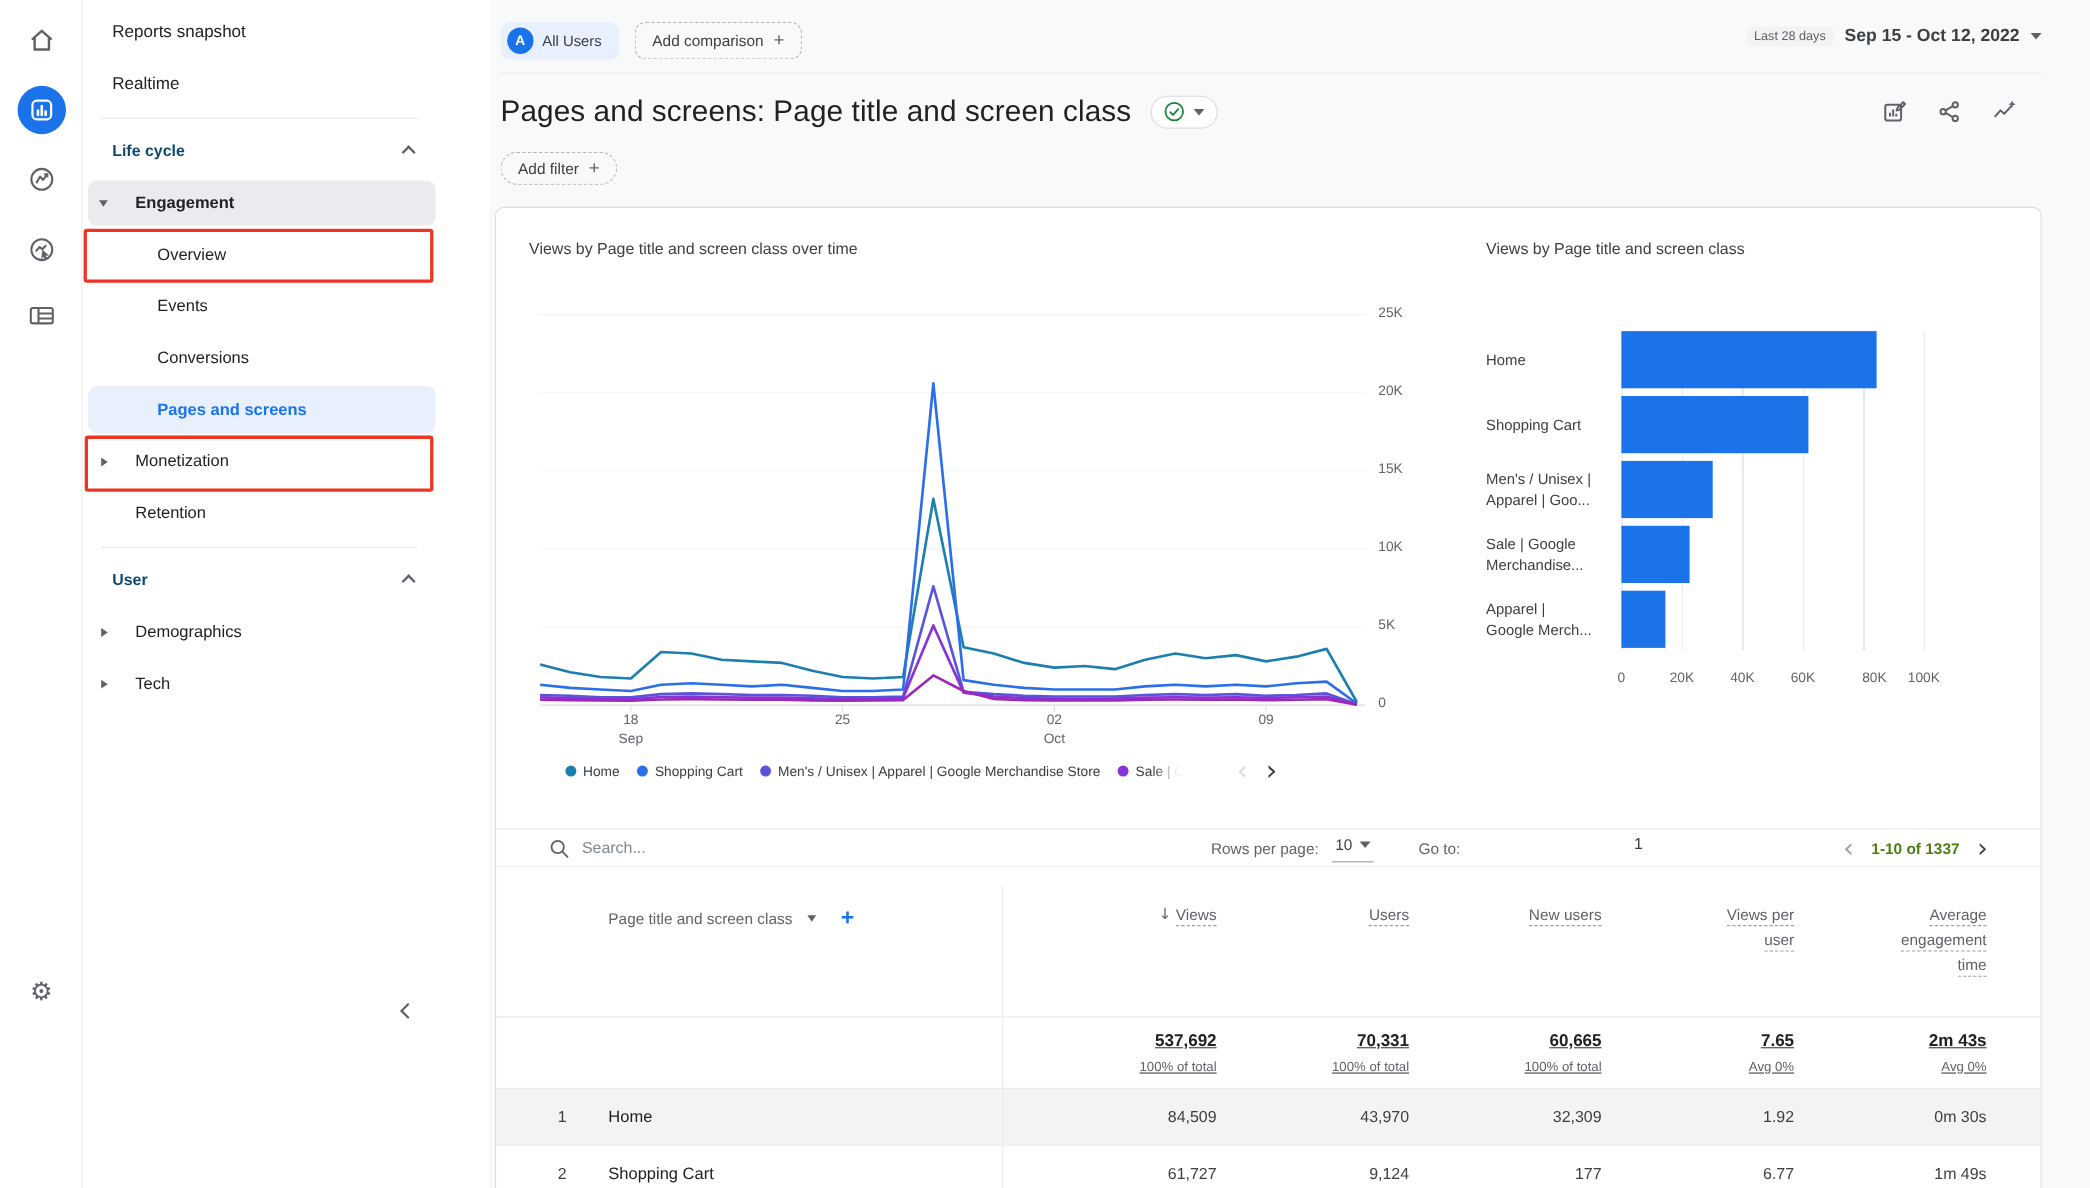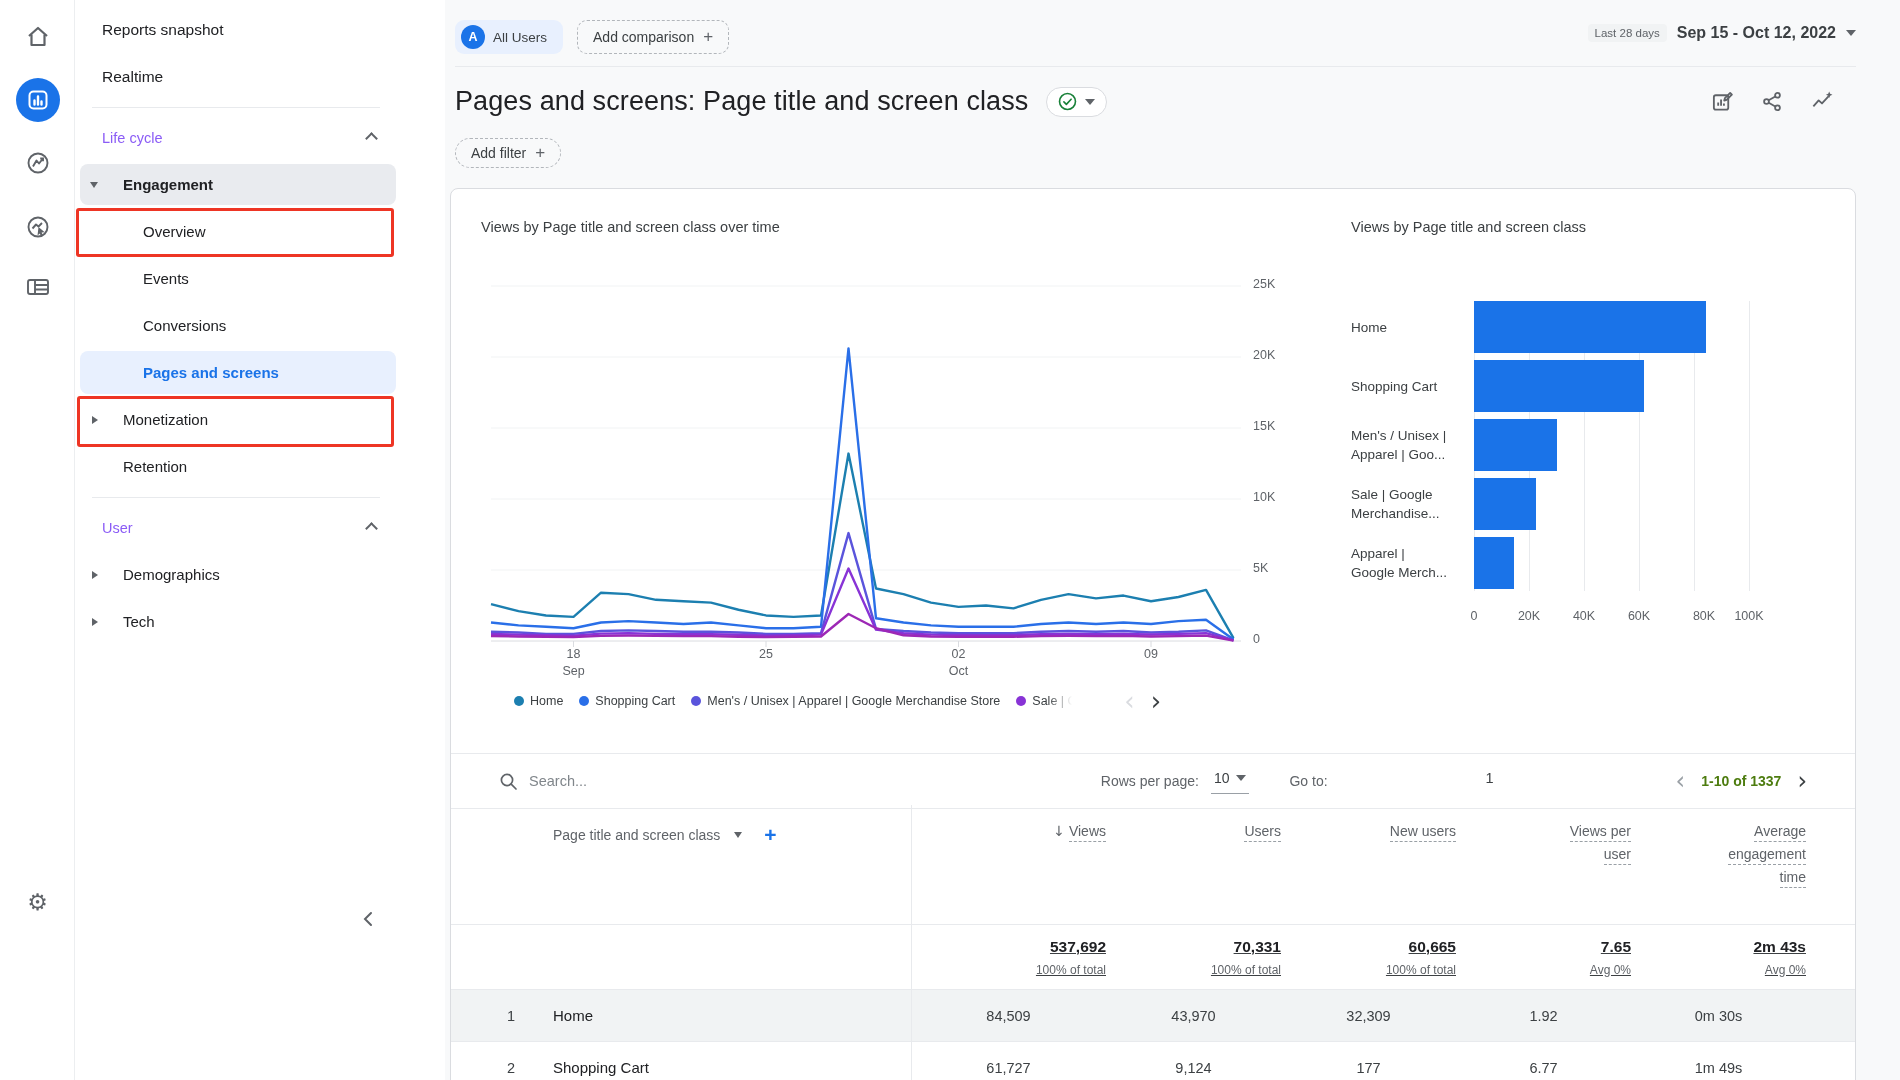--- a/index.html
+++ b/index.html
@@ -18,21 +18,21 @@
   .rail-gear { position:absolute; left:0; top:889px; width:75px; text-align:center;
     font-size:23px; color:#5f6368; font-family:"DejaVu Sans",sans-serif; cursor:pointer; }
 
   
   .sidebar { position:absolute; left:75px; top:0; width:370px; height:1080px; background:#fff; z-index:4; }
   #sb-list { padding-top:6px; }
   .sb-item { height:47px; display:flex; align-items:center; position:relative;
     font-size:15px; color:#202124; cursor:pointer; }
   .sb-item .sb-label{ position:relative; z-index:1; }
   .sb-top { padding-left:27px; font-size:15.5px; }
-  .sb-section { padding-left:27px; color:#8b5cf6; font-size:14.5px; }
+  .sb-section { padding-left:27px; color:#0c4a6e; font-size:14.5px;font-weight:bold; }
   .sb-parent { padding-left:48px; }
   .sb-leaf { padding-left:48px; }
   .sb-child { padding-left:68px; }
   .sb-divider { height:14px; position:relative; }
   .sb-divider::after { content:''; position:absolute; left:17px; right:65px; top:7px;
     border-top:1px solid #e8eaed; }
   .tri-r { position:absolute; left:17px; width:0; height:0; border-top:4.5px solid transparent;
     border-bottom:4.5px solid transparent; border-left:6px solid #5f6368; z-index:1; }
   .tri-d { position:absolute; left:15px; width:0; height:0; border-left:4.5px solid transparent;
     border-right:4.5px solid transparent; border-top:6px solid #5f6368; z-index:1; }
@@ -105,21 +105,21 @@
   .bc-lrow { height:52px; margin-bottom:7px; display:flex; flex-direction:column;
     justify-content:center; font-size:13.5px; color:#3c4043; line-height:19px; }
   #bar-track { position:absolute; left:1023px; top:112px; width:276px; height:290px;
     background:repeating-linear-gradient(to right,#e8eaed 0 1px,transparent 1px 55px); }
   .bc-bar { height:52px; margin-bottom:7px; }
   #bar-axis { position:absolute; left:1023px; top:420px; height:20px; width:300px; }
   .bc-xlabel { position:absolute; top:0; width:44px; margin-left:-22px; text-align:center;
     font-size:12.5px; color:#5f6368; }
 
   
-  .search-row { position:absolute; left:0; top:564px; width:100%; height:56px;
+  .search-row { position:absolute; left:0; top:564px; width:100%; height:35px;
     border-top:1px solid #e8eaed; border-bottom:1px solid #e8eaed; display:flex;
     align-items:center; padding:15px 48px; }
   .search-row input { border:none; outline:none; background:transparent; font-size:14.5px;
     color:#3c4043; margin-left:12px; width:300px; font-family:inherit; }
   .search-row input::placeholder { color:#80868b; }
   .tcontrols { margin-left:auto; display:flex; align-items:center; font-size:14px; color:#5f6368; }
   .rpp-select { display:flex; align-items:center; gap:7px; border-bottom:1px solid #9aa0a6;
     padding:2px 3px 7px; margin-left:12px; cursor:pointer; color:#3c4043; }
   .goto-label { margin-left:40px; }
   .goto-input { width:54px; text-align:center; border:none; border-bottom:1px solid #9aa0a6;
@@ -143,21 +143,21 @@
   .dash { display:inline-block; border-bottom:1px dashed #9aa0a6; padding-bottom:2px; }
   .sort-arrow { font-family:"DejaVu Sans",sans-serif; }
   .t-totals { height:65px; border-top:1px solid #e8eaed; }
   .tot-cell { text-align:right;text-decoration:underline; }
   .tot-num { font-size:15.5px; font-weight:bold; color:#202124; }
   .tot-sub { font-size:12px; color:#5f6368; margin-top:7px; }
   .t-row { height:52px; border-top:1px solid #e8eaed; font-size:14.5px; }
   .t-row.hl { background:#f1f3f4; }
   .cell-num { padding-left:56px; color:#3c4043; }
   .cell-name { color:#202124; font-size:15px; }
-  .cell-val { text-align:center; color:#3c4043; }
+  .cell-val { text-align:right; color:#3c4043; }
   .col-divider { position:absolute; left:460px; top:616px; height:288px;
     border-left:1px solid #e8eaed; }
 </style>
 </head>
 <body>
 
 <div id="app">
 
   <div class="rail">
     <div class="rail-btn" id="rb-home">

